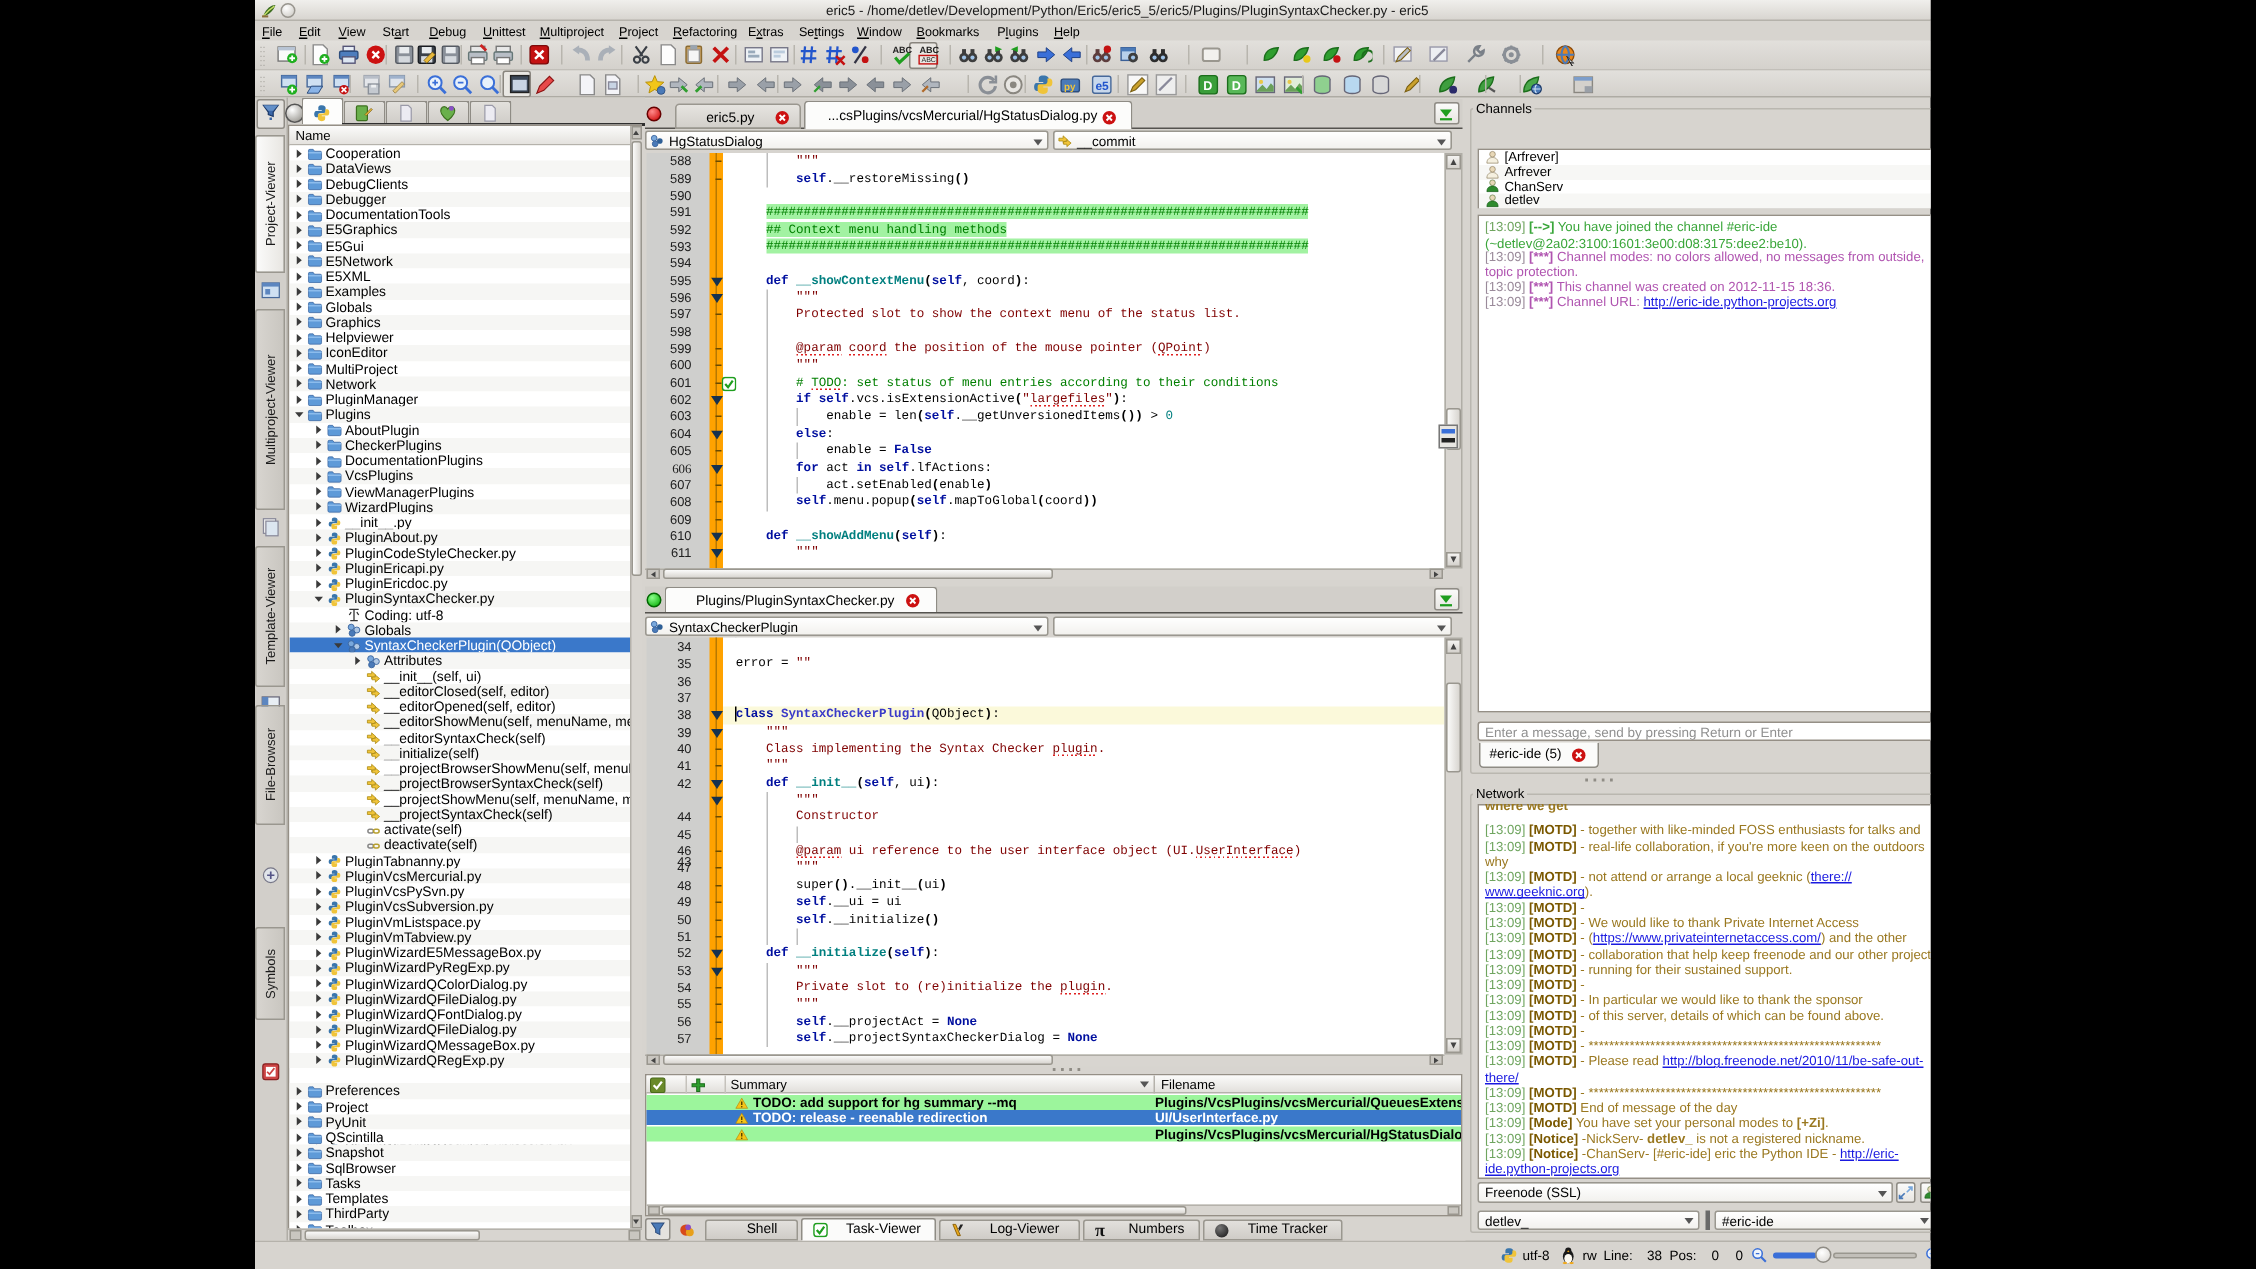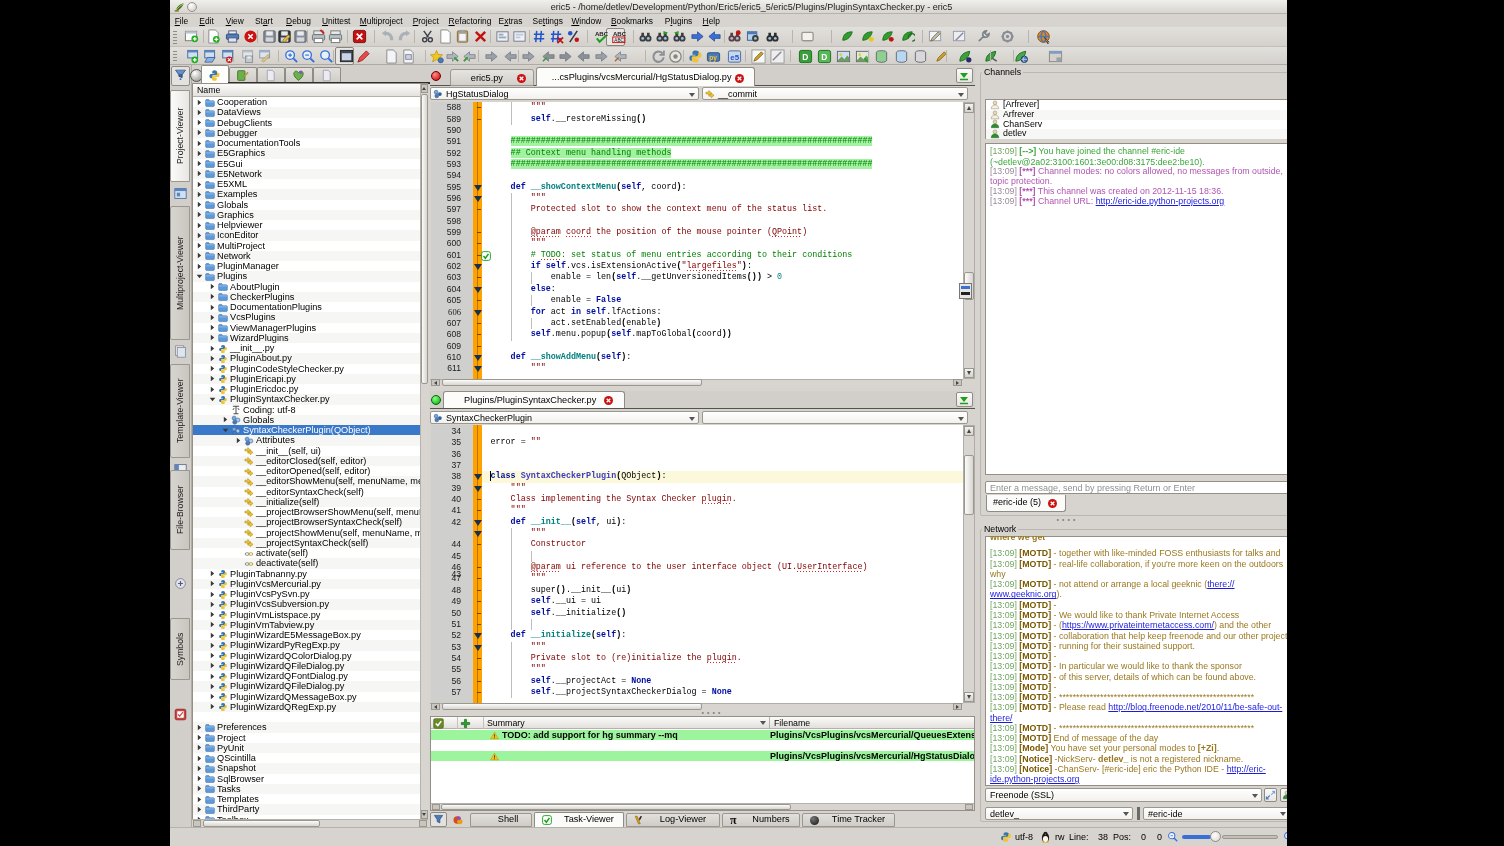--- a/index.html
+++ b/index.html
@@ -2001,20 +2001,29 @@
     <div class="abs" style="left:313px;top:716.5px;width:1px;height:12.5px;background:#c5c2bc;"></div>
     <div class="abs" style="left:261px;top:729.5px;width:543px;height:10.2px;background:#9cf59c;overflow:hidden;">
       <svg style="position:absolute;left:59px;top:1px" width="9" height="9" viewBox="0 0 16 16">
         <path d="M8 2 L15 14 H1 Z" fill="#f5c518" stroke="#b8860b" stroke-width="0.8"></path>
         <path d="M8 6 V10.2" stroke="#4a3a00" stroke-width="1.6"></path>
         <circle cx="8" cy="12.2" r="0.9" fill="#4a3a00"></circle>
       </svg>
       <div style="position:absolute;left:71px;top:0;font-size:9px;font-weight:bold;line-height:10.2px;color:#000;white-space:nowrap;">TODO: add support for hg summary --mq</div>
       <div style="position:absolute;left:339px;top:0;font-size:9px;font-weight:bold;line-height:10.2px;color:#000;white-space:nowrap;">Plugins/VcsPlugins/vcsMercurial/QueuesExtensi</div>
     </div>
+    <div class="abs" style="left:261px;top:740.25px;width:543px;height:10.2px;background:#3a78ca;overflow:hidden;">
+      <svg style="position:absolute;left:59px;top:1px" width="9" height="9" viewBox="0 0 16 16">
+        <path d="M8 2 L15 14 H1 Z" fill="#f5c518" stroke="#b8860b" stroke-width="0.8"></path>
+        <path d="M8 6 V10.2" stroke="#4a3a00" stroke-width="1.6"></path>
+        <circle cx="8" cy="12.2" r="0.9" fill="#4a3a00"></circle>
+      </svg>
+      <div style="position:absolute;left:71px;top:0;font-size:9px;font-weight:bold;line-height:10.2px;color:#fff;white-space:nowrap;">TODO: release - reenable redirection</div>
+      <div style="position:absolute;left:339px;top:0;font-size:9px;font-weight:bold;line-height:10.2px;color:#fff;white-space:nowrap;">UI/UserInterface.py</div>
+    </div>
     <div class="abs" style="left:261px;top:751.0px;width:543px;height:10.2px;background:#9cf59c;overflow:hidden;">
       <svg style="position:absolute;left:59px;top:1px" width="9" height="9" viewBox="0 0 16 16">
         <path d="M8 2 L15 14 H1 Z" fill="#f5c518" stroke="#b8860b" stroke-width="0.8"></path>
         <path d="M8 6 V10.2" stroke="#4a3a00" stroke-width="1.6"></path>
         <circle cx="8" cy="12.2" r="0.9" fill="#4a3a00"></circle>
       </svg>
       <div style="position:absolute;left:71px;top:16px;font-size:9px;font-weight:normal;line-height:10.2px;color:#000;white-space:nowrap;">TODO: set status of menu entries according to their conditions</div>
       <div style="position:absolute;left:339px;top:0;font-size:9px;font-weight:bold;line-height:10.2px;color:#000;white-space:nowrap;">Plugins/VcsPlugins/vcsMercurial/HgStatusDialog</div>
     </div>
     <div class="abs" style="left:261px;top:803px;width:543px;height:7px;background:#d8d5d0;border-top:1px solid #b5b2ab;"></div>

